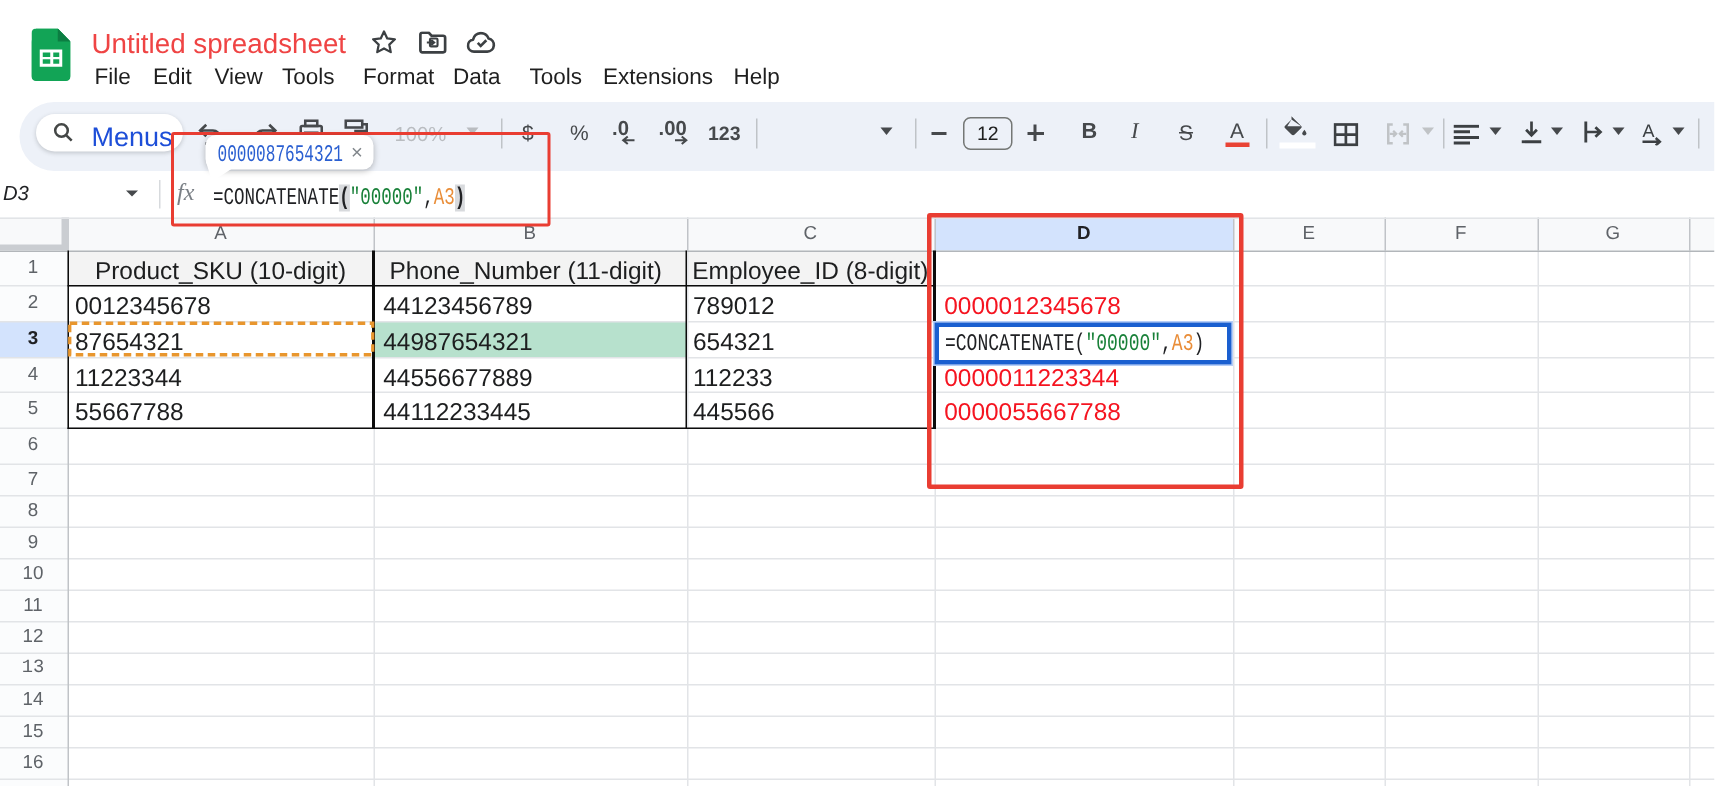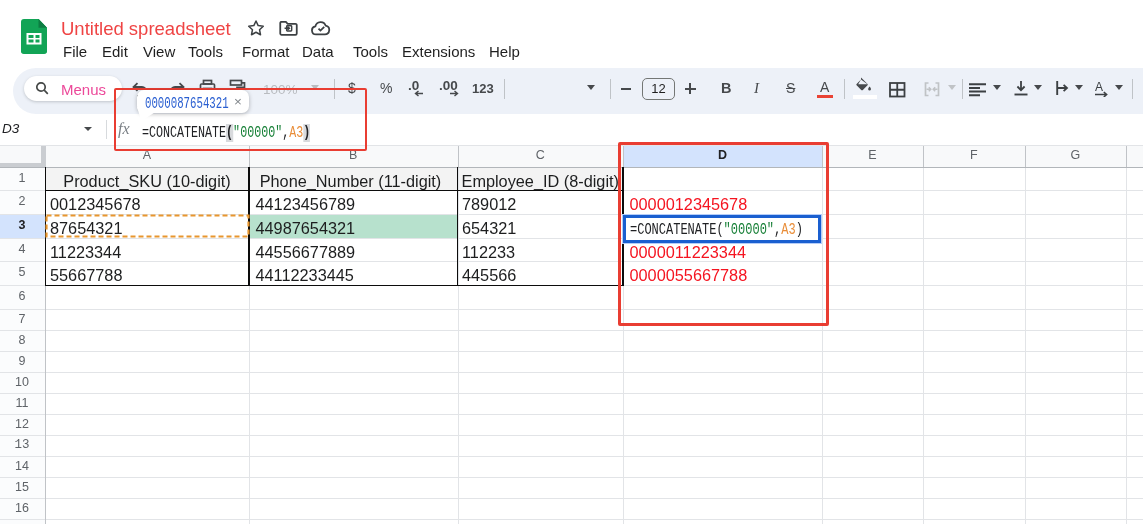--- a/index.html
+++ b/index.html
@@ -61,21 +61,21 @@
   <span class="abs" style="left:489px;">Help</span>
 </div>
 
 <div class="abs" style="left:13px;top:67.5px;width:1130px;height:46px;background:#edf1f8;border-radius:23px 0 0 23px;"></div>
 
 <div class="abs" style="left:24px;top:75.5px;width:98px;height:25px;background:#fff;border-radius:13px;box-shadow:0 1px 3px rgba(60,64,67,.25);"></div>
 <svg class="abs" style="left:35px;top:81px;" width="14" height="14" viewBox="0 0 14 14">
   <circle cx="6" cy="6" r="4.2" fill="none" stroke="#444746" stroke-width="1.7"></circle>
   <path d="M9.2 9.2 L12.8 12.8" stroke="#444746" stroke-width="1.7"></path>
 </svg>
-<div class="icon" style="left:61px;top:81px;font-size:15px;color:#ec4899;">Menus</div>
+<div class="icon" style="left:61px;top:81px;font-size:18px;color:#1d4ed8;">Menus</div>
 
 <svg class="abs" style="left:131px;top:80px;" width="17" height="17" viewBox="0 0 17 17">
   <path d="M3 7 h8 a4.4 4.4 0 0 1 0 8.8 h-5" fill="none" stroke="#46494c" stroke-width="1.8"></path>
   <path d="M6.5 3.2 L2.5 7 l4 3.8" fill="none" stroke="#46494c" stroke-width="1.8"></path>
 </svg>
 <svg class="abs" style="left:169px;top:80px;" width="17" height="17" viewBox="0 0 17 17">
   <path d="M14 7 h-8 a4.4 4.4 0 0 0 0 8.8 h5" fill="none" stroke="#46494c" stroke-width="1.8"></path>
   <path d="M10.5 3.2 L14.5 7 l-4 3.8" fill="none" stroke="#46494c" stroke-width="1.8"></path>
 </svg>
 <svg class="abs" style="left:199px;top:79px;" width="17" height="17" viewBox="0 0 17 17">

